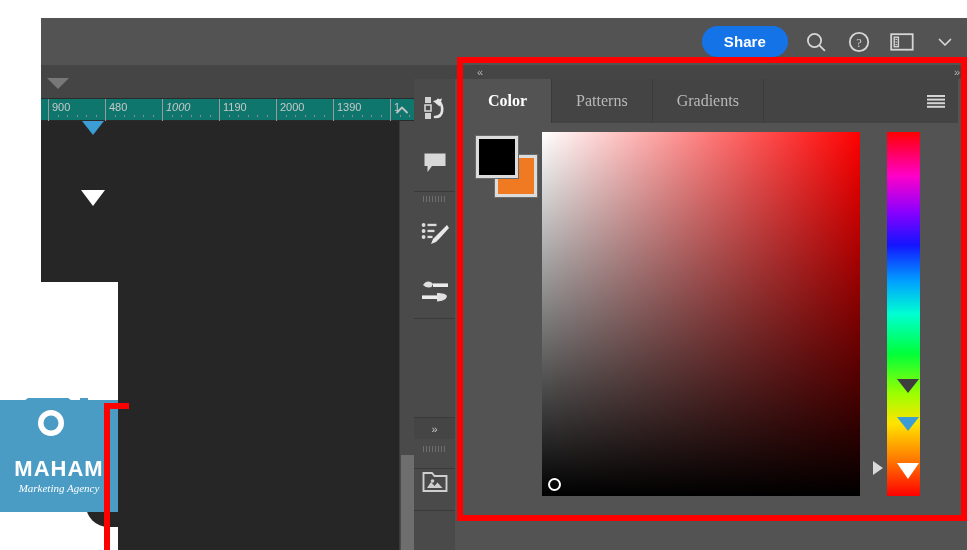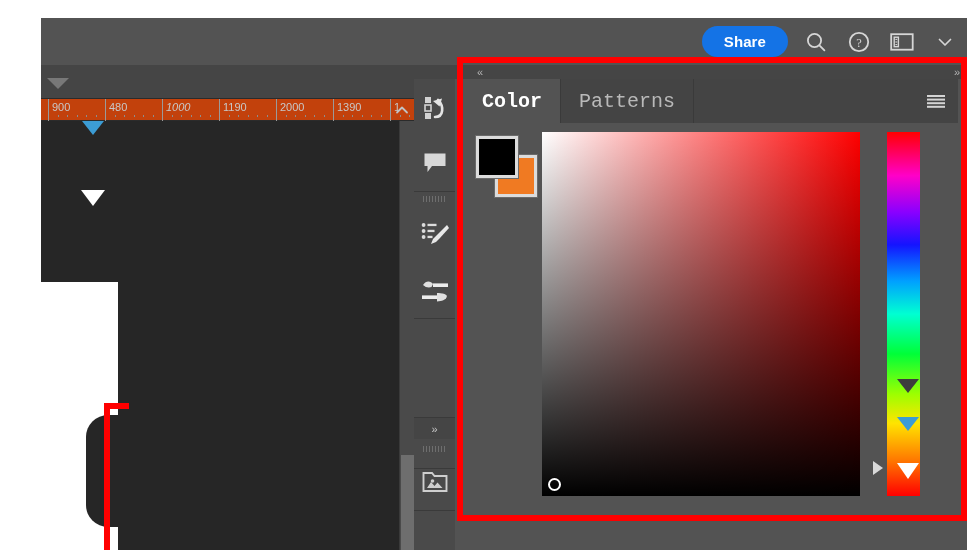--- a/index.html
+++ b/index.html
@@ -34,21 +34,21 @@
   .icon-btn { width:30px; height:30px; display:flex; align-items:center; justify-content:center; cursor:pointer; }
   .icon-btn svg { display:block; }
 
   
   .doc-region { position:absolute; left:0; top:47px; width:373px; height:503px; background:#3a3a3a; }
 
   .tabstrip { position:absolute; left:0; top:0; width:373px; height:34px; background:#454545; border-bottom:1px solid #2b2b2b; }
   .tab-caret { position:absolute; left:6px; top:13px; width:0;height:0;
                border-left:11px solid transparent; border-right:11px solid transparent; border-top:11px solid #787878; }
 
-  .ruler { position:absolute; left:0; top:34px; width:373px; height:22px; background:#c2410c; border-bottom:1px solid #2b2b2b; }
+  .ruler { position:absolute; left:0; top:34px; width:373px; height:22px; background:#0f766e; border-bottom:1px solid #2b2b2b; }
   .ruler-marks { position:absolute; inset:0; }
   .rtick { position:absolute; top:0; height:22px; border-left:1px solid #9a9a9a; }
   .rtick span { position:absolute; left:3px; top:2px; font-size:11px; color:#c8c8c8; font-family:"Liberation Sans", sans-serif; white-space:nowrap; }
   .rdot { position:absolute; bottom:3px; width:1px; height:2px; background:#8d8d8d; }
 
   .ruler-up { position:absolute; right:4px; top:3px; width:16px; height:16px; display:flex; align-items:center; justify-content:center; }
 
   .canvas { position:absolute; left:0; top:56px; width:358px; height:447px; background:#262626; }
   .guide-blue { position:absolute; left:41px; top:56px; width:0;height:0;
                 border-left:11px solid transparent; border-right:11px solid transparent;
@@ -74,23 +74,23 @@
   .dock { position:absolute; left:414px; top:47px; width:512px; height:503px; background:#535353; }
 
   .dock-head { position:absolute; left:0; top:0; width:512px; height:14px; background:#454545; }
   .dock-chevL { position:absolute; left:22px; top:1px; font-size:11px; color:#b4b4b4; line-height:12px; }
   .dock-chevR { position:absolute; right:7px; top:1px; font-size:11px; color:#b4b4b4; line-height:12px; }
 
   .panel { position:absolute; left:9px; top:14px; width:494px; height:470px; background:#535353; }
 
   .panel-tabs { position:relative; height:44px; background:#444444; display:flex; align-items:stretch; }
   .ptab {
-    display:flex; align-items:center; padding:0 18px; font-size:20px; color:#b9b9b9;
+    display:flex; align-items:center; padding:0 24px; font-size:16px; color:#b9b9b9;
     border-right:1px solid #3a3a3a; cursor:pointer; white-space:nowrap;
-    font-family:Liberation Mono, monospace;
+    font-family:Liberation Serif, serif;
   }
   .ptab.active { background:#535353; color:#ffffff; font-weight:bold; }
   .ptab-fill { flex:1; border-right:none; }
   .ptab-menu { width:44px; display:flex; align-items:center; justify-content:center; cursor:pointer; }
 
   .panel-body { position:relative; height:426px; background:#535353; }
 
   
   .sw-wrap { position:absolute; left:12px; top:13px; width:62px; height:62px; }
   .sw { position:absolute; width:42px; height:42px; border:3px solid #dcdcdc; outline:1px solid #6a6a6a; }
@@ -347,20 +347,23 @@
 
       <div class="panel">
 
         <div class="panel-tabs">
           <div class="ptab active">
             <span>Color</span>
           </div>
           <div class="ptab">
             <span>Patterns</span>
           </div>
+          <div class="ptab">
+            <span>Gradients</span>
+          </div>
           <div class="ptab ptab-fill"></div>
           <div class="ptab-menu">
             <svg width="20" height="16" viewBox="0 0 20 16">
               <rect x="1" y="2" width="18" height="2" fill="#d4d4d4"></rect>
               <rect x="1" y="5.6" width="18" height="2" fill="#d4d4d4"></rect>
               <rect x="1" y="9.2" width="18" height="2" fill="#d4d4d4"></rect>
               <rect x="1" y="12.8" width="18" height="2" fill="#d4d4d4"></rect>
             </svg>
           </div>
         </div>
@@ -387,17 +390,30 @@
       <div class="bottom-dock">
         
       </div>
     </div>
   </div>
 
   <div class="white-left"></div>
   <div class="doc-sheet"></div>
 
   <div class="logo-dark"></div>
+  <div class="logo">
+    <div class="logo-plate"></div>
+    <svg class="logo-mark" viewBox="0 0 80 58">
+      <path d="M6 58 V20 C6 8 16 1 30 1 C46 1 56 10 56 24 C56 40 45 48 32 48
+               C22 48 15 43 13 36" fill="none" stroke="#4A9CC4" stroke-width="13" stroke-linecap="butt"></path>
+      <circle cx="33" cy="25" r="13" fill="#ffffff"></circle>
+      <circle cx="33" cy="25" r="7.5" fill="#4A9CC4"></circle>
+      <rect x="62" y="6" width="8" height="22" fill="#4A9CC4"></rect>
+      <rect x="62" y="0" width="8" height="4" fill="#4A9CC4"></rect>
+    </svg>
+    <div class="logo-text">MAHAM</div>
+    <div class="logo-sub">Marketing Agency</div>
+  </div>
 
   <div class="redbox redbox-panel"></div>
   <div class="redline-v"></div>
   <div class="redline-h"></div>
 </div>
 
 </body></html>

